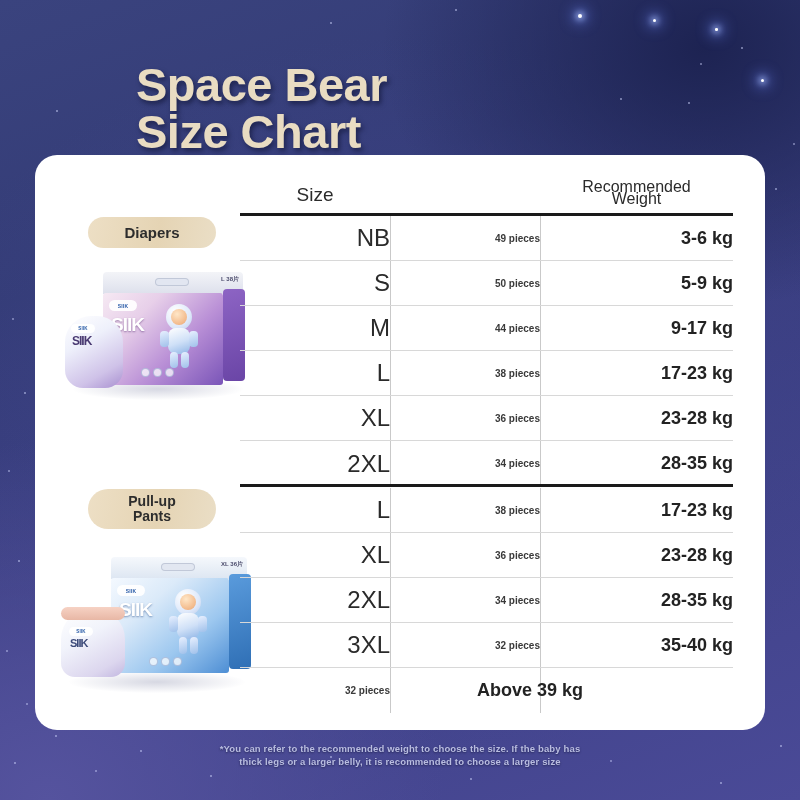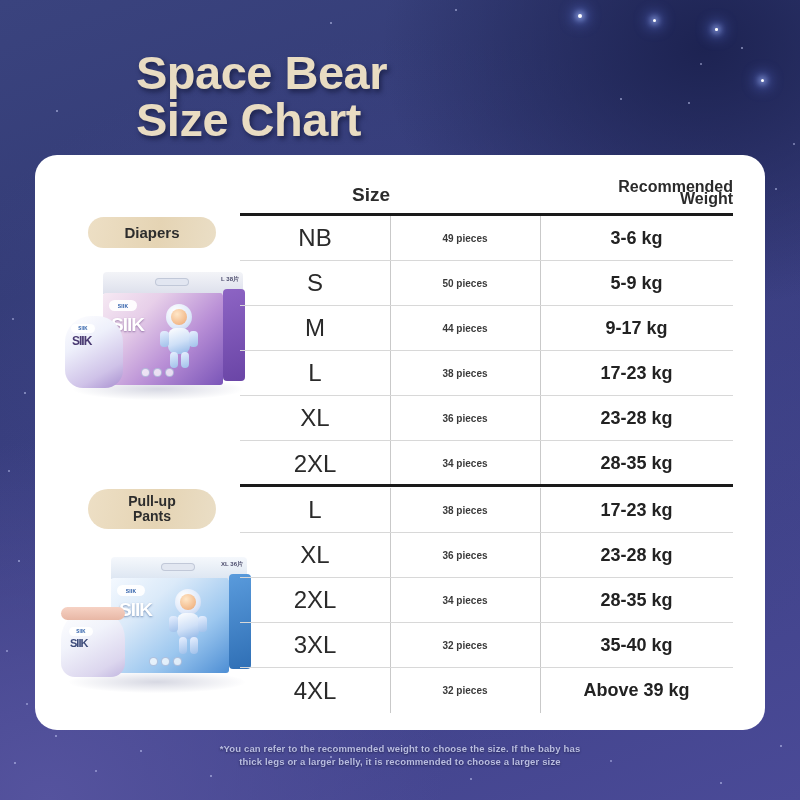--- a/index.html
+++ b/index.html
@@ -38,20 +38,21 @@
     z-index:4;
   }
   .title-line {
     font-size:47px;
     font-weight:bold;
     line-height:47px;
     letter-spacing:-0.5px;
     color:#e9dcc2;
     text-shadow:2px 3px 5px rgba(10,12,40,.55);
     white-space:nowrap;
+    margin-top:12px;
   }
   .title-line + .title-line { margin-top:0; }
 
   
   .card {
     position:absolute;
     left:35px; top:155px;
     width:730px; height:575px;
     background:#ffffff;
     border-radius:22px;
@@ -142,42 +143,42 @@
 
   
   .table-area {
     position:absolute;
     left:205px; top:0; right:0; bottom:0;
   }
   .tbl-head { position:absolute; left:0; top:14px; width:493px; height:46px; }
 
   .th {
     position:absolute;
-    font-weight:bold; color:#2b2b2b; text-align:right;
+    font-weight:normal; color:#2b2b2b; text-align:center;
     line-height:11px;
   }
   .th-size   { left:0px;   top:16px; width:150px; font-size:19px; line-height:20px; }
   .th-pieces { left:150px; top:12px; width:150px; font-size:9px; }
   .th-weight { left:300px; top:12px; width:193px; font-size:16px; line-height:12px; }
 
   .rule-thick {
     position:absolute; left:0; width:493px; height:3px; background:#1a1a1a;
   }
 
   .rows { position:absolute; left:0; width:493px; }
 
   .row {
     position:relative;
     height:45px;
     display:flex; align-items:center;
     border-bottom:1px solid #d8d8d8;
   }
   .row:last-child { border-bottom:none; }
 
-  .cell { text-align:center; color:#262626; }
+  .cell { text-align:right; color:#262626; }
   .c-size   { width:150px; font-size:24px; font-weight:400; color:#2a2a2a; }
   .c-pieces { width:150px; font-size:10px; font-weight:bold; color:#3a3a3a; }
   .c-weight { width:193px; font-size:18px; font-weight:bold; color:#222222; }
 
   .vline {
     position:absolute; top:0; width:1px; background:#c9c9c9;
   }
 
   
   .footnote {
@@ -402,21 +403,20 @@
             <div class="cell c-size">2XL</div>
             <div class="cell c-pieces">34 pieces</div>
             <div class="cell c-weight">28-35 kg</div>
           </div>
           <div class="row">
             <div class="cell c-size">3XL</div>
             <div class="cell c-pieces">32 pieces</div>
             <div class="cell c-weight">35-40 kg</div>
           </div>
           <div class="row">
-            <div class="cell c-size">4XL</div>
             <div class="cell c-pieces">32 pieces</div>
             <div class="cell c-weight">Above 39 kg</div>
           </div>
         </div>
 
     </div>
   </div>
 
   <div class="footnote">
     <span>*You can refer to the recommended weight to choose the size. If the baby has</span>

